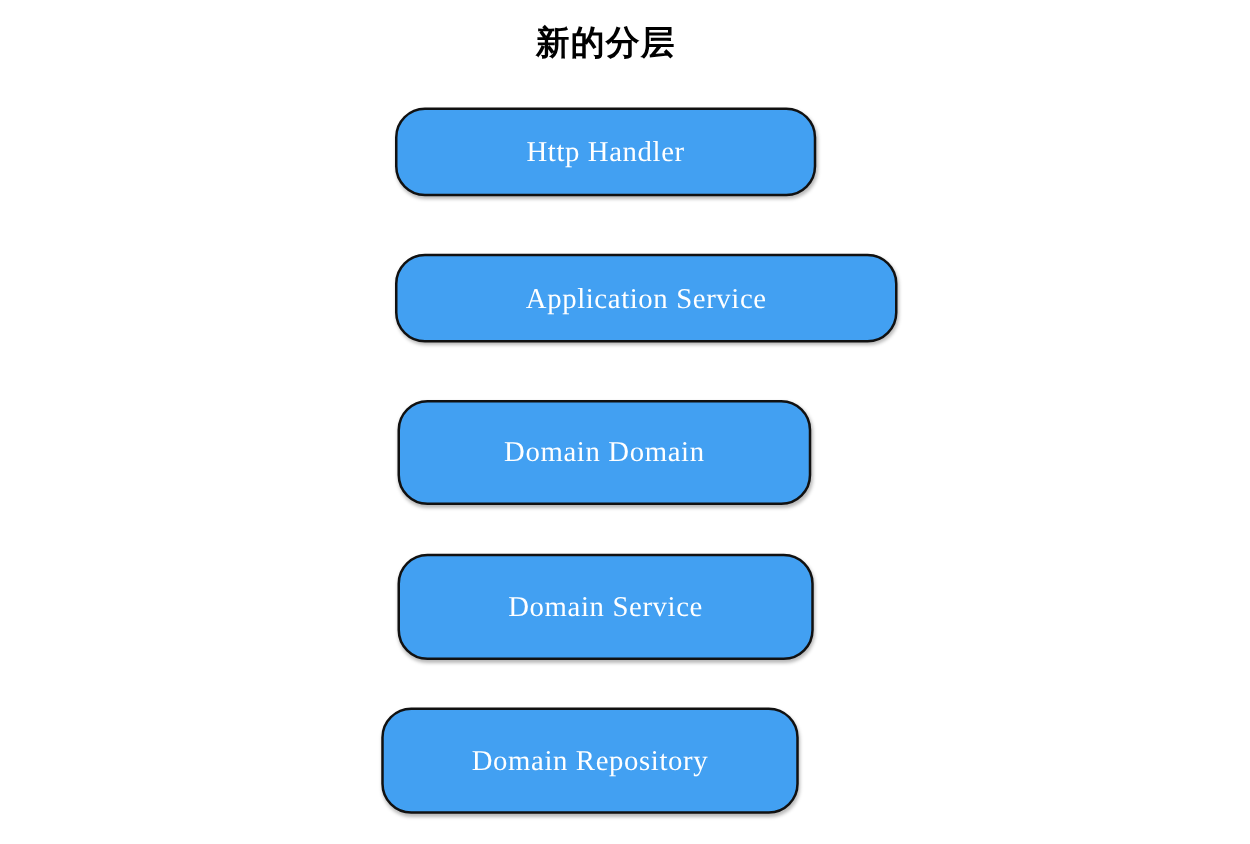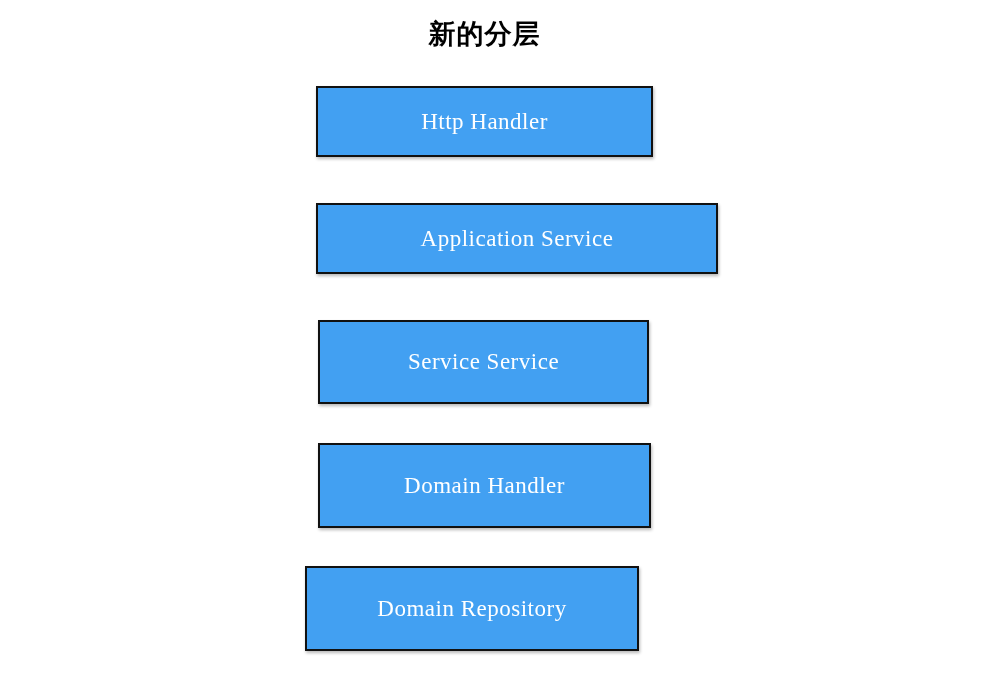--- a/index.html
+++ b/index.html
@@ -2,21 +2,21 @@
 <html style="--bg: #ffffff; --box-fill: #42a0f2; --box-border: #111111; --box-text: #ffffff; --title-text: #000000;"><head>
 <meta charset="utf-8">
 <style>
   :root {
     --bg: #ffffff;
     --box-fill: #42a0f2;
     --box-border: #111111;
     --box-text: #ffffff;
     --title-text: #000000;
   }
-  * { margin: 0; padding: 0; box-sizing: border-box; }
+  * { margin: 0; padding: 0; box-sizing: border-box; border-radius: 24px; }
   html, body {
     background: #ffffff;
     font-family: "Liberation Sans", "DejaVu Sans", sans-serif;
   }
   .canvas {
     position: relative;
     width: 1000px;
     height: 675px;
     background: var(--bg);
     overflow: hidden;
@@ -56,18 +56,18 @@
 </head>
 <body>
 
 <div class="canvas">
   <div class="diagram-title">新的分层</div>
 
   <div class="layer-box box-1">Http Handler</div>
 
   <div class="layer-box box-2">Application Service</div>
 
-  <div class="layer-box box-3">Service Service</div>
+  <div class="layer-box box-3">Domain Domain</div>
 
-  <div class="layer-box box-4">Domain Handler</div>
+  <div class="layer-box box-4">Domain Service</div>
 
   <div class="layer-box box-5">Domain Repository</div>
 </div>
 
 </body></html>

